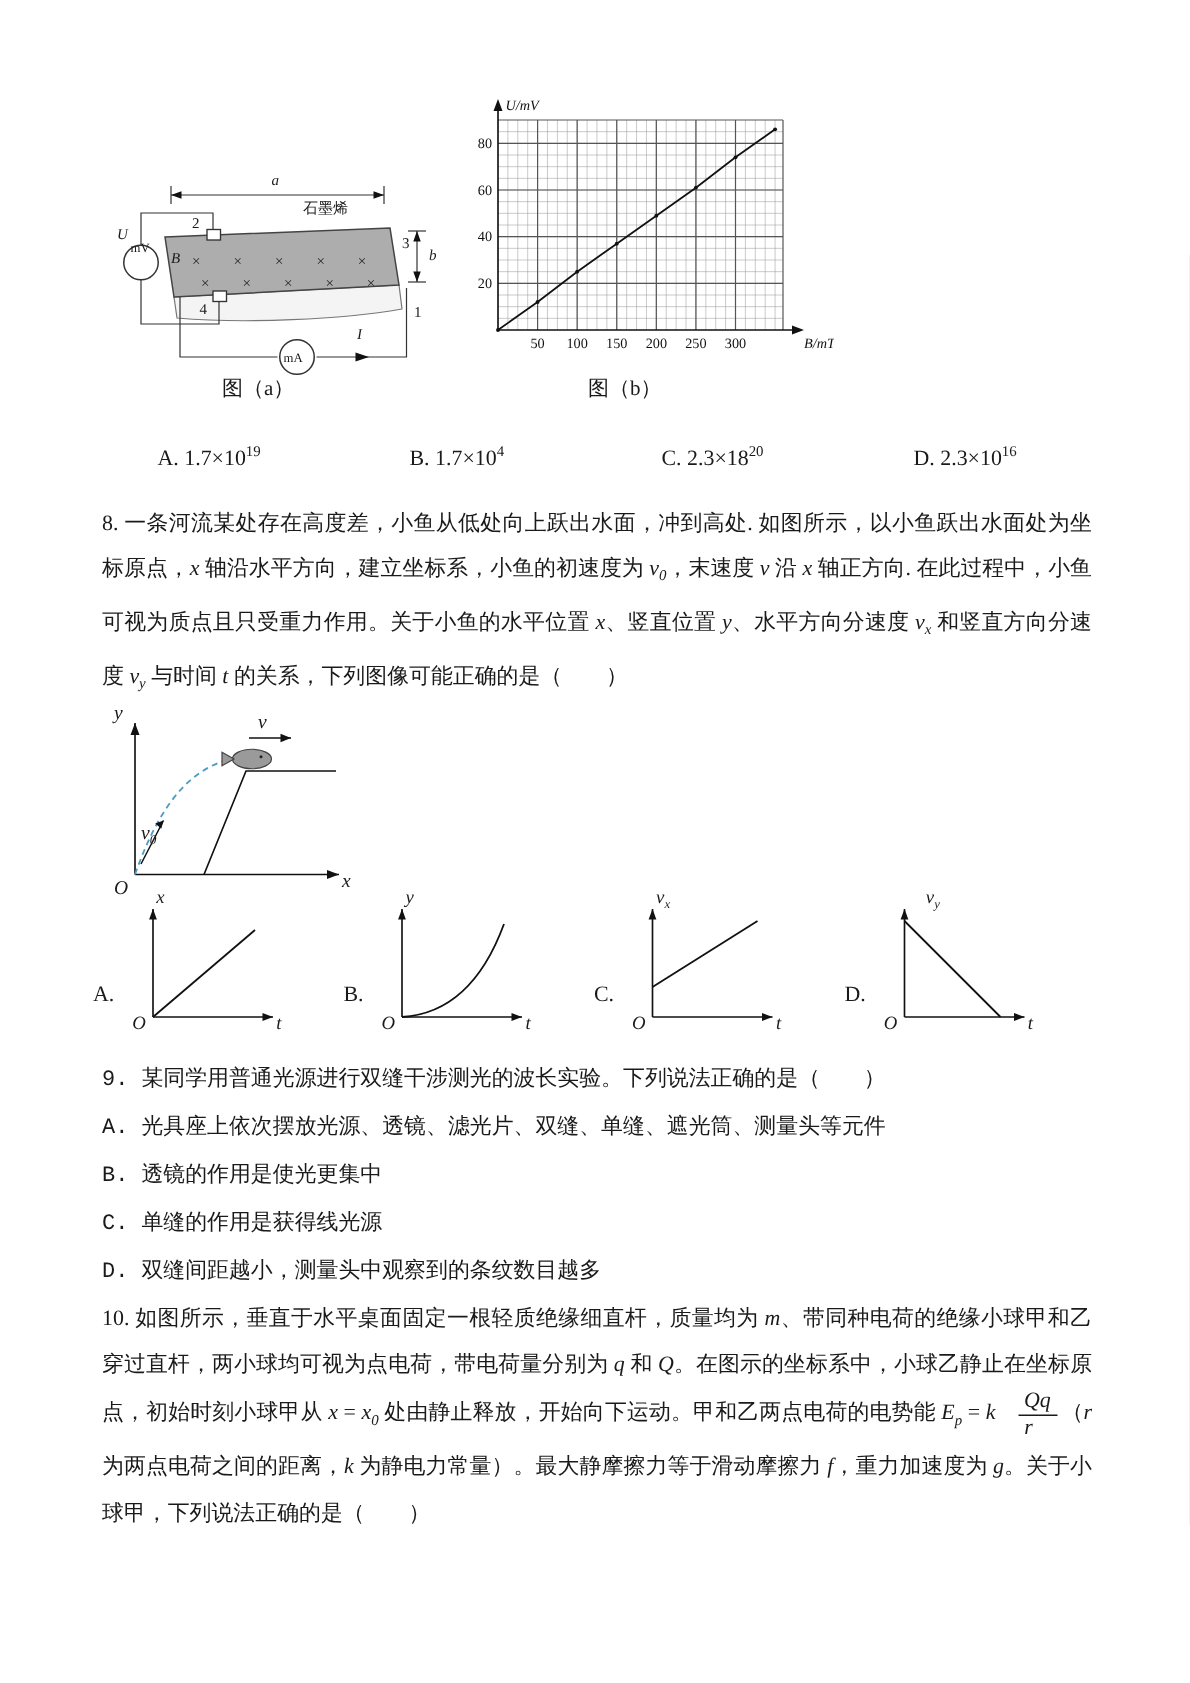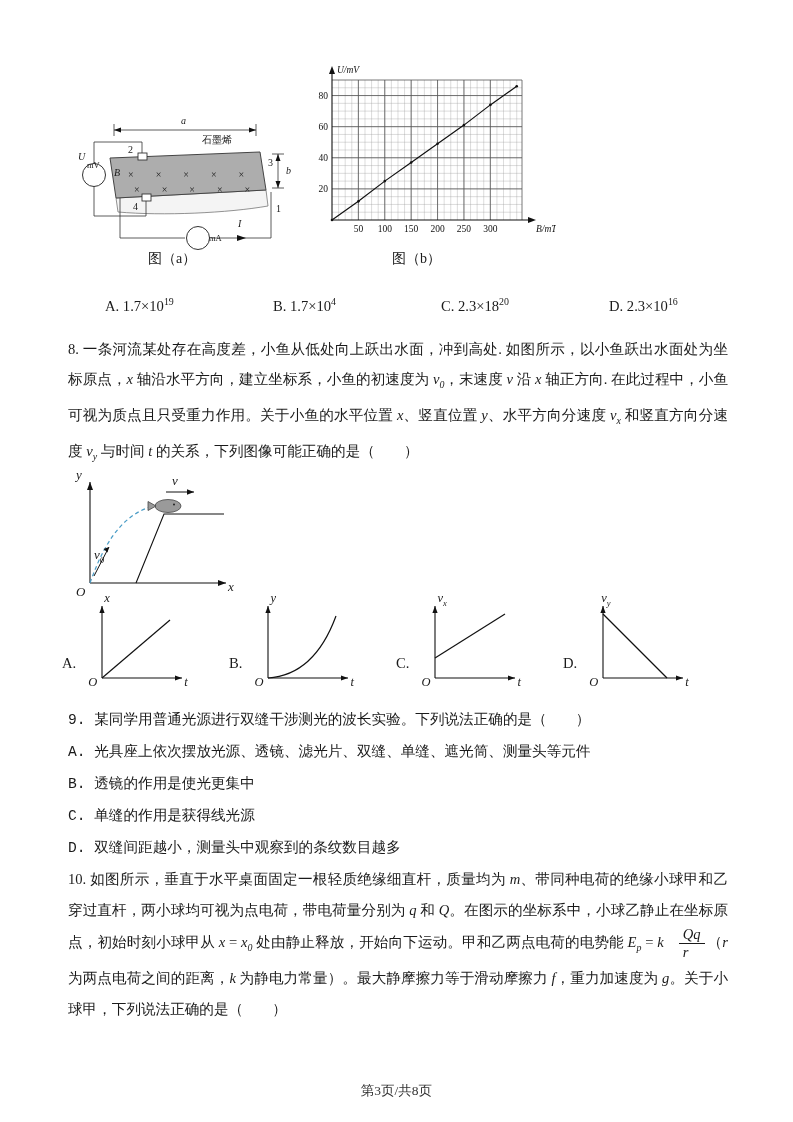--- a/index.html
+++ b/index.html
@@ -87,21 +87,21 @@
     <span class="fig-label ital" style="left:103px;top:0px;">a</span>
     <span class="fig-label" style="left:124px;top:19px;">石墨烯</span>
     <span class="fig-label" style="left:50px;top:29px;">2</span>
     <span class="fig-label" style="left:55px;top:86px;">4</span>
     <span class="fig-label" style="left:190px;top:42px;">3</span>
     <span class="fig-label" style="left:198px;top:88px;">1</span>
     <span class="fig-label ital" style="left:0px;top:36px;">U</span>
     <span class="fig-label sm" style="left:9px;top:45px;">mV</span>
     <span class="fig-label ital" style="left:36px;top:52px;">B</span>
     <span class="fig-label ital" style="left:208px;top:50px;">b</span>
-    <span class="fig-label sm" style="left:111px;top:118px;margin-left:20px;">mA</span>
+    <span class="fig-label sm" style="left:111px;top:118px;">mA</span>
     <span class="fig-label ital" style="left:160px;top:103px;">I</span>
   </div>
 
   <div class="fig-b">
     <svg id="chartB" width="252" height="182" viewBox="0 0 252 182">
         <line x1="34.59722222222222" y1="16" x2="34.59722222222222" y2="156" stroke="#9a9a9a" stroke-width="0.35"></line>
         <line x1="41.19444444444444" y1="16" x2="41.19444444444444" y2="156" stroke="#9a9a9a" stroke-width="0.35"></line>
         <line x1="47.79166666666667" y1="16" x2="47.79166666666667" y2="156" stroke="#9a9a9a" stroke-width="0.35"></line>
         <line x1="54.388888888888886" y1="16" x2="54.388888888888886" y2="156" stroke="#9a9a9a" stroke-width="0.35"></line>
         <line x1="60.98611111111111" y1="16" x2="60.98611111111111" y2="156" stroke="#9a9a9a" stroke-width="0.35"></line>
@@ -272,21 +272,21 @@
           <line x1="20" y1="84" x2="20" y2="12" class="ax"></line>
             <path d="M20,12 l-2.6,7 h5.2 z" class="ah"></path>
           <path d="M20,64 L90,20" class="curve"></path>
         </svg>
       </div>
     </div>
 
     <div class="gcell">
       <span class="g-letter">D.</span>
       <div class="g-fig">
-        <span class="fig-label rich" style="left:18px;top:-2px;text-align:right;"><i>v</i><sub>y</sub></span>
+        <span class="fig-label rich" style="left:34px;top:-2px;text-align:right;"><i>v</i><sub>y</sub></span>
         <span class="fig-label" style="left:6px;top:82px;">O</span>
         <span class="fig-label" style="left:102px;top:82px;">t</span>
         <svg width="122" height="102" viewBox="0 0 122 102">
           <line x1="20" y1="84" x2="100" y2="84" class="ax"></line>
             <path d="M100,84 l-7,-2.6 v5.2 z" class="ah"></path>
           <line x1="20" y1="84" x2="20" y2="12" class="ax"></line>
             <path d="M20,12 l-2.6,7 h5.2 z" class="ah"></path>
           <path d="M20,20 L84,84" class="curve"></path>
         </svg>
       </div>
@@ -297,15 +297,14 @@
   <div class="para" style="left:68px;top:704px;line-height:32px;">
     <div class="qline">9. 某同学用普通光源进行双缝干涉测光的波长实验。下列说法正确的是（　　）</div>
     <div class="qline">A. 光具座上依次摆放光源、透镜、滤光片、双缝、单缝、遮光筒、测量头等元件</div>
     <div class="qline">B. 透镜的作用是使光更集中</div>
     <div class="qline">C. 单缝的作用是获得线光源</div>
     <div class="qline">D. 双缝间距越小，测量头中观察到的条纹数目越多</div>
   </div>
 
   <div class="para rich" style="left:68px;top:864px;line-height:31px;"><span>10. 如图所示，垂直于水平桌面固定一根轻质绝缘细直杆，质量均为 </span><i>m</i><span>、带同种电荷的绝缘小球甲和乙穿过直杆，两小球均可视为点电荷，带电荷量分别为 </span><i>q</i><span> 和 </span><i>Q</i><span>。在图示的坐标系中，小球乙静止在坐标原点，初始时刻小球甲从 </span><i>x</i><span> = </span><i>x</i><sub>0</sub><span> 处由静止释放，开始向下运动。甲和乙两点电荷的电势能 </span><i>E</i><sub>p</sub><span> = </span><i>k</i><span class="frac"><span class="fn">Qq</span><span class="fd">r</span></span><span>（</span><i>r</i><span> 为两点电荷之间的距离，</span><i>k</i><span> 为静电力常量）。最大静摩擦力等于滑动摩擦力 </span><i>f</i><span>，重力加速度为 </span><i>g</i><span>。关于小球甲，下列说法正确的是（　　）</span></div>
 
-  <div class="footer">第3页/共8页</div>
 
 </div>
 
 </body></html>

